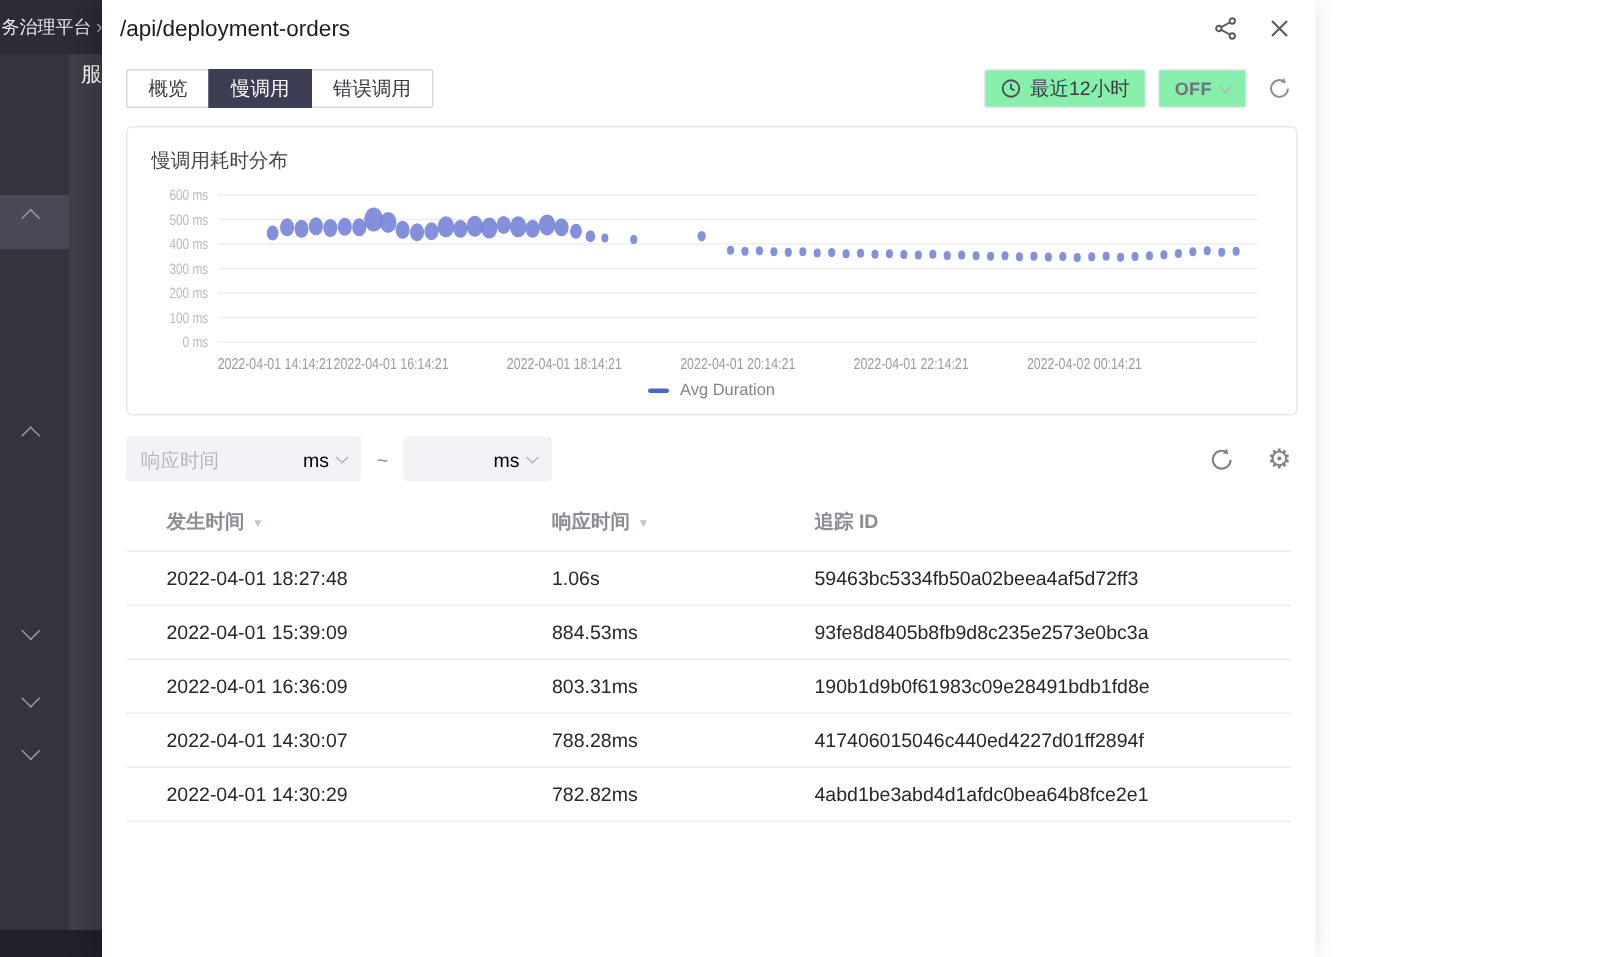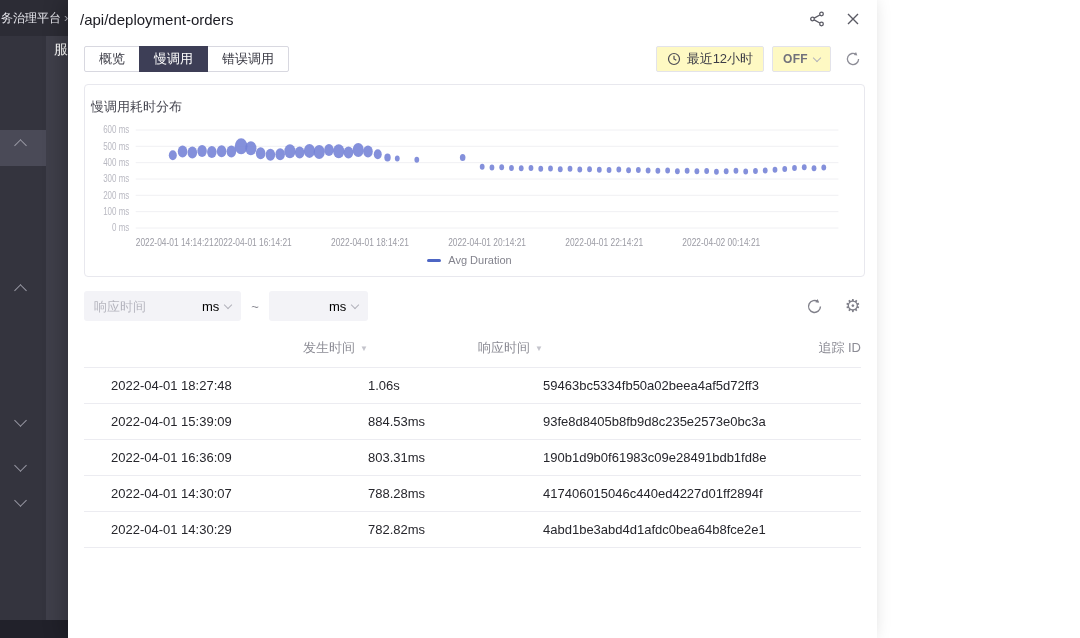--- a/index.html
+++ b/index.html
@@ -31,30 +31,30 @@
 
   .toolbar { display:flex; align-items:center; padding:8px 16px 0 16px; flex:0 0 auto;justify-content:space-between; }
   .tabs { display:flex; }
   .tab { height:26px; line-height:24px; padding:0 14px; font-size:13px; color:#3a3a44;
     background:#fff; border:1px solid #d8d8e0; margin-left:-1px; cursor:pointer; }
   .tab:first-child { border-radius:2px 0 0 2px; margin-left:0; }
   .tab:last-child { border-radius:0 2px 2px 0; }
   .tab.active { background:#3d3e56; border-color:#3d3e56; color:#fff; position:relative; z-index:1; }
   .toolbar-right { margin-left:auto; display:flex; align-items:center; }
   .ctl-btn { height:26px; display:flex; align-items:center; gap:6px; padding:0 10px;
-    background:#fef9c3; border:1px solid #e3e3ea; border-radius:2px; font-size:13px; color:#3c3c46; cursor:pointer; }
+    background:#86efac; border:1px solid #e3e3ea; border-radius:2px; font-size:13px; color:#3c3c46; cursor:pointer; }
   .ctl-btn + .ctl-btn { margin-left:8px; }
   .off-label { font-size:12px; font-weight:bold; color:#71717b; letter-spacing:.3px; }
   .chev-down-sm { display:inline-block; width:6px; height:6px; border-right:1.3px solid #b2b2bb;
     border-bottom:1.3px solid #b2b2bb; transform:rotate(45deg); margin-top:-3px; }
   .icon-btn { color:#8d8d97; margin-left:14px; cursor:pointer; display:flex; align-items:center; }
 
   
   .chart-card { margin:12px 12px 0 16px; border:1px solid #e8e8ee; border-radius:4px;
-    padding:13px 16px 4px 6px; flex:0 0 auto; }
+    padding:13px 16px 4px 16px; flex:0 0 auto; }
   .chart-title { font-size:13px; color:#45454f; margin-bottom:8px; }
   .chart-svg { display:block; width:100%; height:128px; }
   .legend { display:flex; align-items:center; justify-content:center; gap:7px; margin:2px 0 6px 0; }
   .legend-marker { width:14px; height:3px; border-radius:2px; background:#4d66c4; }
   .legend-label { font-size:11px; color:#83838d; }
 
   
   .filter-row { display:flex; align-items:center; margin:14px 16px 0 16px; flex:0 0 auto; }
   .filter-box { display:flex; align-items:center; background:#f3f3f7; border-radius:3px; height:30px; }
   .filter-input { background:transparent; border:none; outline:none; font-size:13px; color:#33333b;
@@ -63,21 +63,21 @@
   .fi-wide { width:108px; } .fi-narrow { width:50px; }
   .unit-select { display:flex; align-items:center; gap:6px; padding:0 10px; font-size:13px; color:#000000;
     cursor:pointer; height:100%; }
   .tilde { margin:0 10px; color:#8a8a93; font-size:13px; }
   .filter-icons { margin-left:auto; display:flex; align-items:center; gap:22px; color:#80808a; }
   .gear-glyph { font-size:18px; line-height:1; cursor:pointer; }
 
   
   .table-area { margin:8px 16px 0 16px; flex:1 1 auto; overflow:hidden; }
   table { width:100%; border-collapse:collapse; font-size:13px; color:#26262c; table-layout:fixed; }
-  th { text-align:right; font-weight:400; color:#8c8c95; padding:10px 0; }
+  th { text-align:left; font-weight:700; color:#8c8c95; padding:10px 0; }
   th.c1, td.c1 { width:284px; padding-left:27px; }
   th.c2, td.c2 { width:175px; }
   thead tr { border-bottom:1px solid #ececf1; }
   tbody tr { border-bottom:1px solid #ececf1; }
   td { padding:10px 0; white-space:nowrap; overflow:hidden; }
   .sort { font-size:8px; color:#c4c4cc; margin-left:5px; vertical-align:1px; }
 </style>
 </head>
 <body>
 

